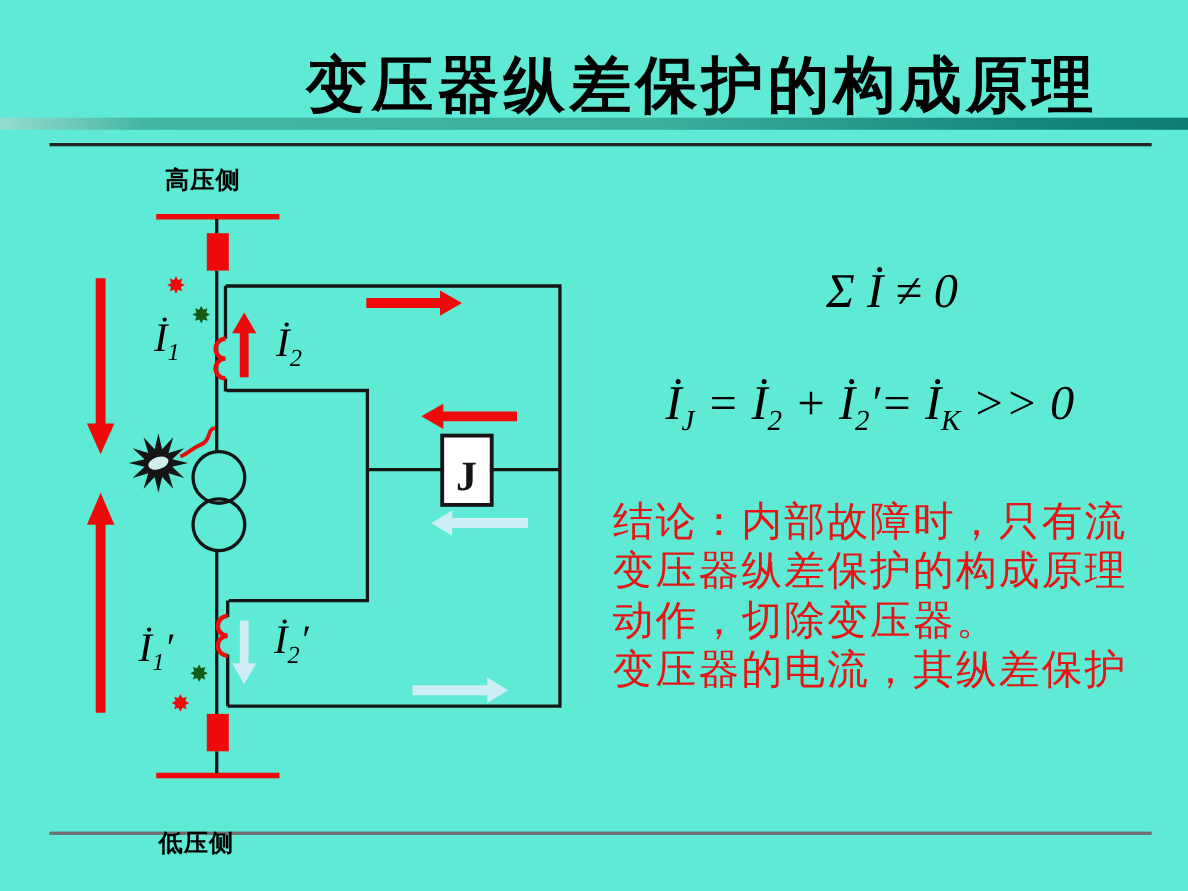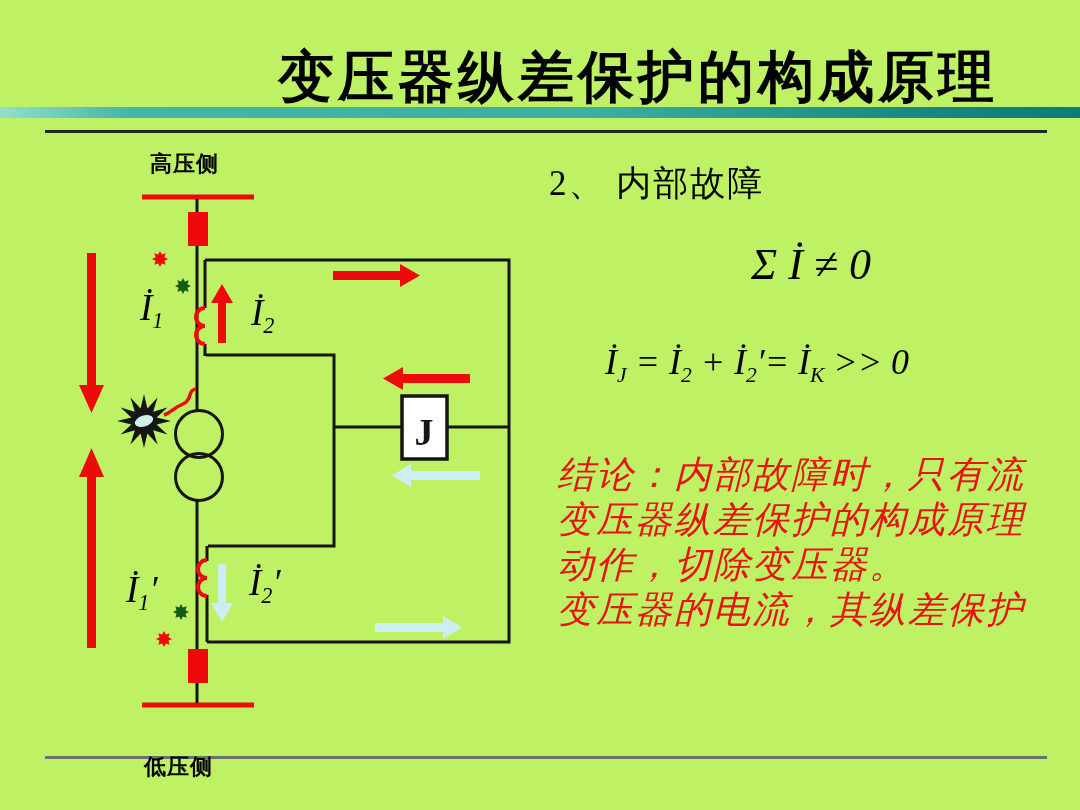--- a/index.html
+++ b/index.html
@@ -1,42 +1,42 @@
 <!DOCTYPE html>
 <html><head>
 <meta charset="utf-8">
 <style>
   html,body{margin:0;padding:0;background:#ffffff;}
-  #page{position:relative;width:1080px;height:810px;background:#bef264;overflow:hidden;
+  #page{position:relative;width:1080px;height:810px;background:#5eead4;overflow:hidden;
         font-family:"Liberation Sans",sans-serif;color:#000;}
   .abs{position:absolute;}
 
   
   #title{left:278px;top:40px;font-size:56px;font-weight:600;letter-spacing:4px;white-space:nowrap;}
   #accent-bar{left:0;top:107px;width:1080px;height:11px;
       background:linear-gradient(90deg,#95ddcb 0%,#44b7a3 12%,#3bb09c 55%,#17897e 85%,#0d7c73 100%);}
   #rule-top{left:45px;top:130px;width:1002px;height:3px;background:#262626;}
   #rule-bottom{left:45px;top:756px;width:1002px;height:3px;background:#6e6e6e;}
 
   
   svg{position:absolute;left:0;top:0;}
   .cjk{font-size:22px;letter-spacing:1px;white-space:nowrap;font-family:"Liberation Serif",serif;font-weight:bold;}
 
   
   .math{font-family:"Liberation Serif",serif;font-style:italic;white-space:nowrap;text-align:center;}
   .math sub{font-size:60%;font-style:italic;line-height:0;}
   .cur-label{font-size:37px;font-family:Liberation Serif, serif;}
   #formula-sum{left:751px;top:239px;font-size:44px;}
-  #formula-relay{left:605px;top:341px;font-size:36px;}
+  #formula-relay{left:605px;top:341px;font-size:44px;}
   #section-heading{left:549px;top:160px;font-size:35px;letter-spacing:2px;white-space:nowrap;
       font-family:"Liberation Serif",serif;}
 
   
   #conclusion{left:557px;top:452px;width:500px;font-size:37px;line-height:45px;
-      letter-spacing:2px;color:#e81414;font-family:"Liberation Serif",serif;font-style:italic;}
+      letter-spacing:2px;color:#e81414;font-family:"Liberation Serif",serif;}
 
   
   #hv-label{left:150px;top:149px;}
   #lv-label{left:144px;top:711px;margin-top:41px;}
   #i1-label{left:140px;top:286px;}
   #i2-label{left:251px;top:291px;}
   #i1p-label{left:126px;top:568px;}
   #i2p-label{left:249px;top:561px;}
 </style>
 </head>
@@ -97,21 +97,20 @@
     <polygon points="480,471 411,471 411,464 392,475.5 411,487 411,480 480,480" fill="#cdeef2"></polygon>
   </svg>
 
   <div class="abs cjk" id="hv-label">高压侧</div>
   <div class="abs cjk" id="lv-label">低压侧</div>
   <div class="abs math cur-label" id="i1-label"><span>İ</span><sub>1</sub></div>
   <div class="abs math cur-label" id="i2-label"><span>İ</span><sub>2</sub></div>
   <div class="abs math cur-label" id="i1p-label"><span>İ</span><sub>1</sub><span>′</span></div>
   <div class="abs math cur-label" id="i2p-label"><span>İ</span><sub>2</sub><span>′</span></div>
 
-  <div class="abs" id="section-heading">2、 内部故障</div>
   <div class="abs math" id="formula-sum"><span>Σ </span><span>İ</span><span> ≠ 0</span></div>
   <div class="abs math" id="formula-relay"><span>İ</span><sub>J</sub><span> = </span><span>İ</span><sub>2</sub><span> + </span><span>İ</span><sub>2</sub><span>′= </span><span>İ</span><sub>K</sub><span> &gt;&gt; 0</span></div>
   <div class="abs" id="conclusion">
       <div>结论：内部故障时，只有流</div>
       <div>变压器纵差保护的构成原理</div>
       <div>动作，切除变压器。</div>
       <div>变压器的电流，其纵差保护</div>
     </div>
 
 </div>

